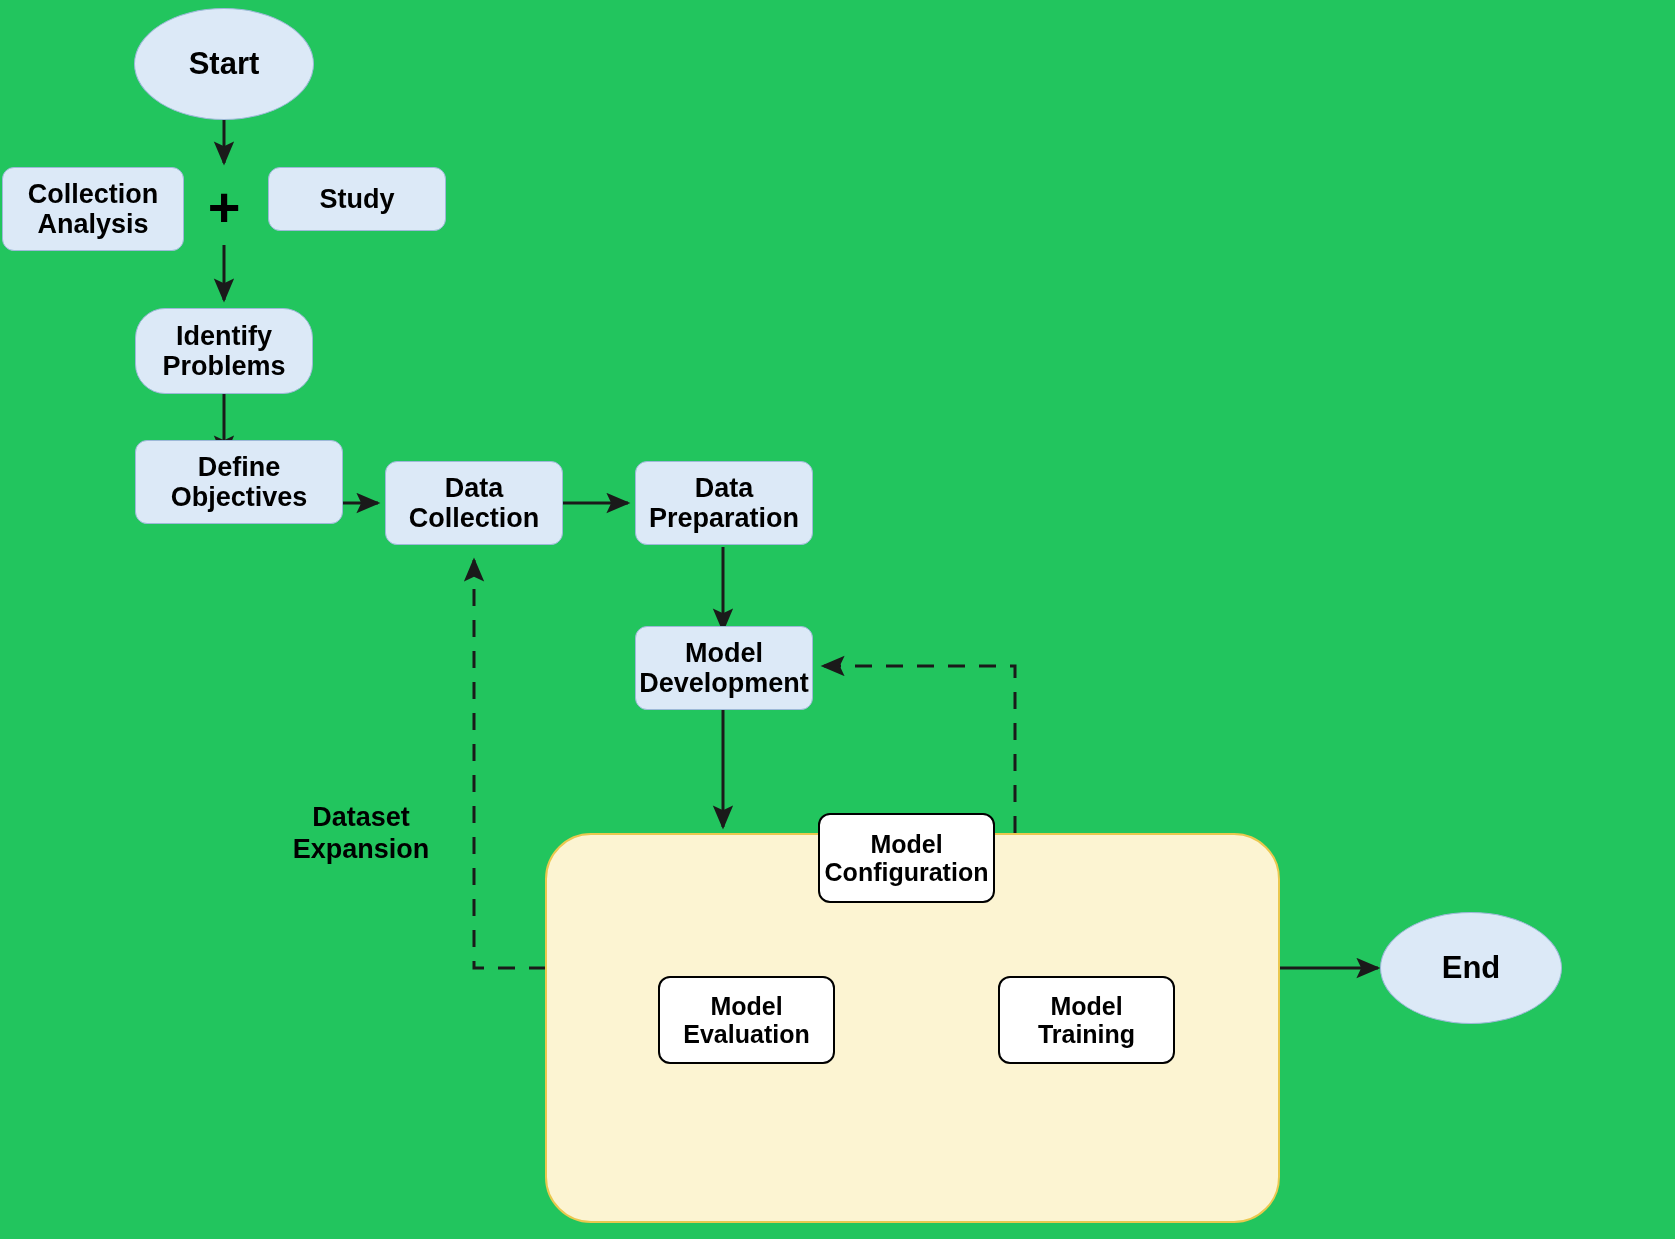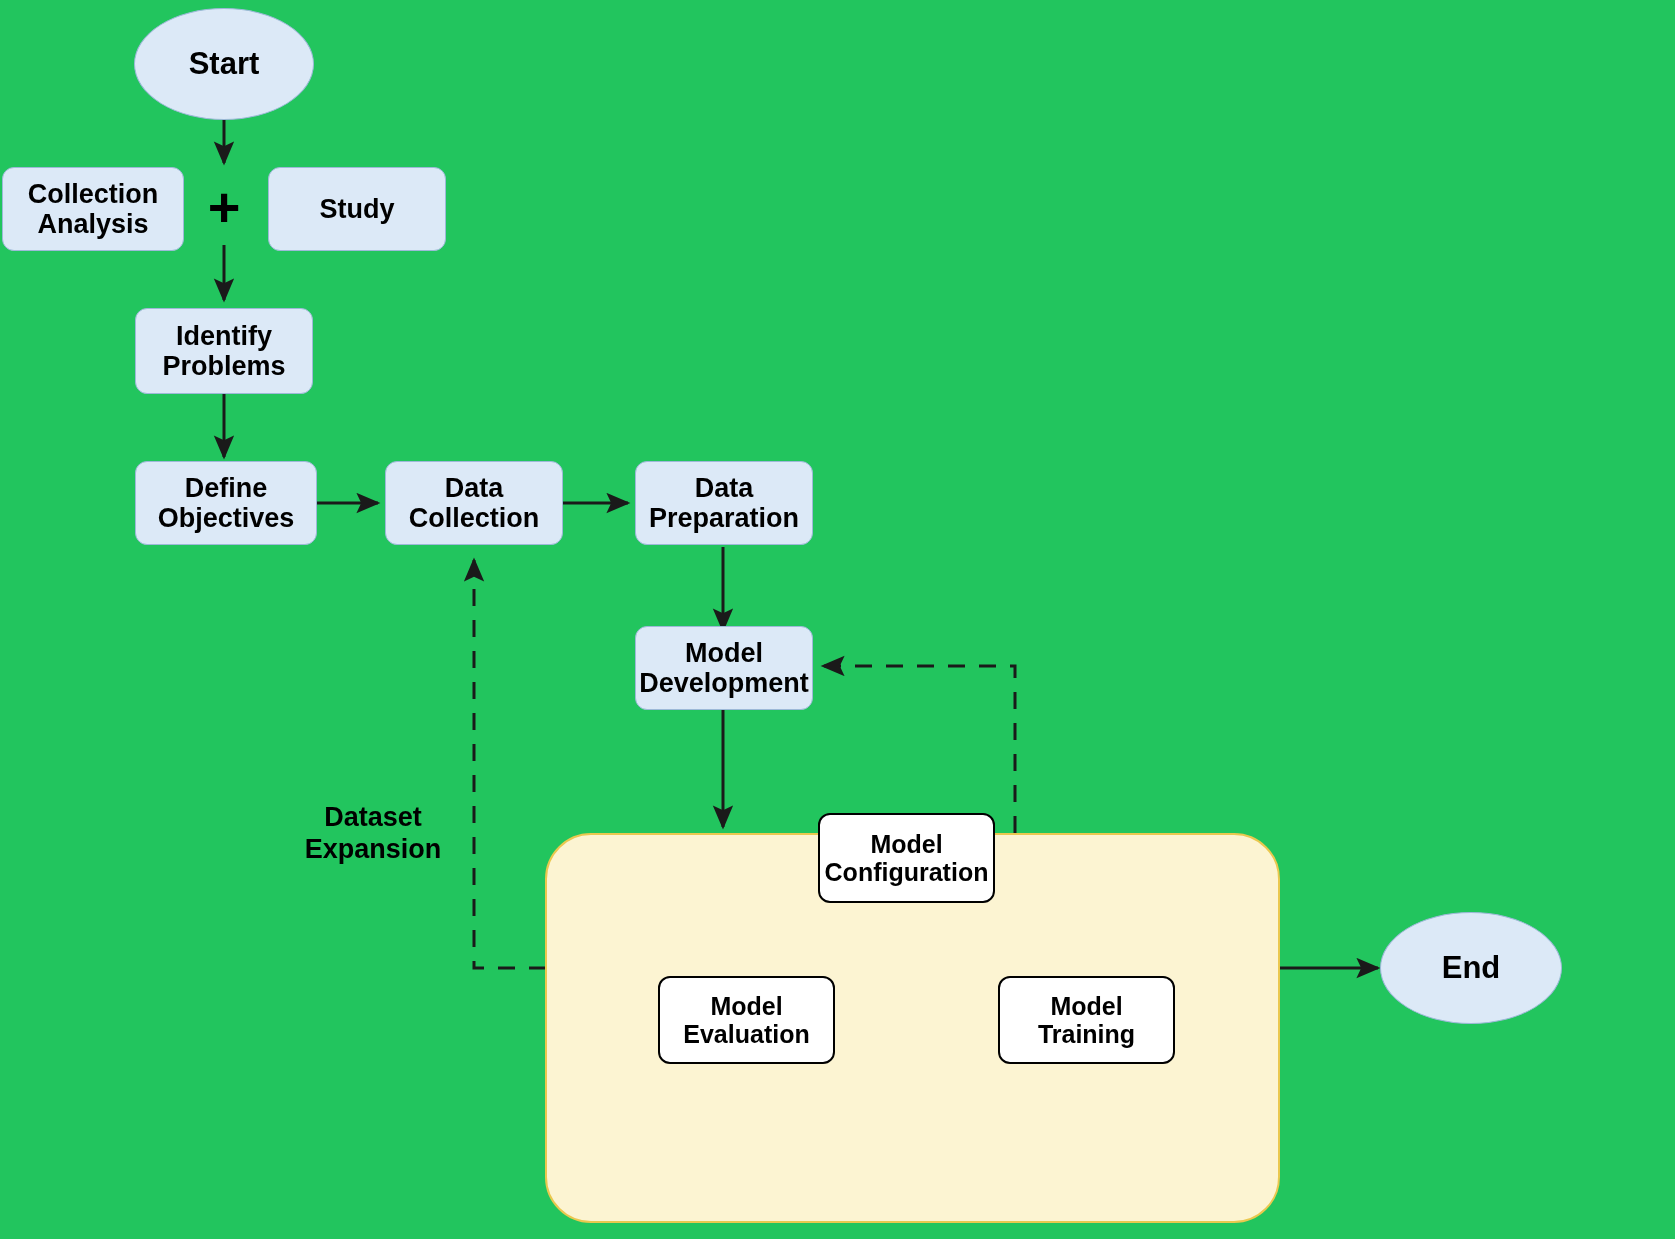--- a/index.html
+++ b/index.html
@@ -124,26 +124,26 @@
 
   <div class="node terminator" style="left:134px; top:8px; width:180px; height:112px;">Start</div>
 
   <div class="node terminator" style="left:1380px; top:912px; width:182px; height:112px;">End</div>
 
   <div class="node process" style="left:2px; top:167px; width:182px; height:84px;">Collection
 Analysis</div>
 
   <div class="plus-sign" style="left:196px; top:179px; width:56px; height:60px;">+</div>
 
-  <div class="node process" style="left:268px; top:167px; width:178px; height:84px;">Study</div>
+  <div class="node process" style="left:268px; top:167px; width:178px; height:64px;">Study</div>
 
-  <div class="node process" style="left:135px; top:308px; width:178px; height:86px;">Identify
+  <div class="node process" style="left:135px; top:308px; width:178px; height:86px;border-radius:30px;">Identify
 Problems</div>
 
-  <div class="node process" style="left:135px; top:461px; width:182px; height:84px;">Define
+  <div class="node process" style="left:135px; top:440px; width:208px; height:84px;">Define
 Objectives</div>
 
   <div class="node process" style="left:385px; top:461px; width:178px; height:84px;">Data
 Collection</div>
 
   <div class="node process" style="left:635px; top:461px; width:178px; height:84px;">Data
 Preparation</div>
 
   <div class="node process" style="left:635px; top:626px; width:178px; height:84px;">Model
 Development</div>
@@ -151,16 +151,16 @@
   <div class="node inner" style="left:818px; top:813px; width:177px; height:90px;">Model
 Configuration</div>
 
   <div class="node inner" style="left:998px; top:976px; width:177px; height:88px;">Model
 Training</div>
 
   <div class="node inner" style="left:658px; top:976px; width:177px; height:88px;">Model
 Evaluation</div>
 
 
-  <div class="edge-label" style="left:278px; top:802px; width:190px;">Dataset
+  <div class="edge-label" style="left:266px; top:802px; width:190px;">Dataset
 Expansion</div>
 
 </div>
 
 </body></html>

